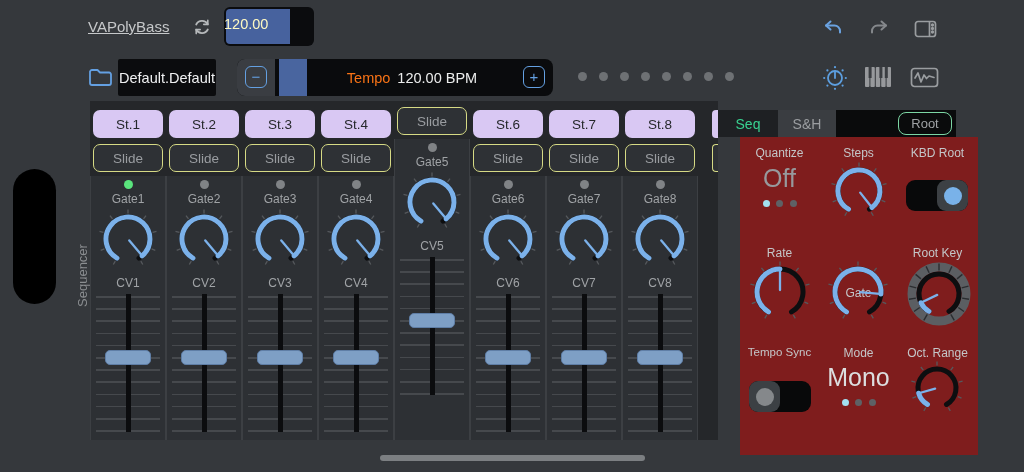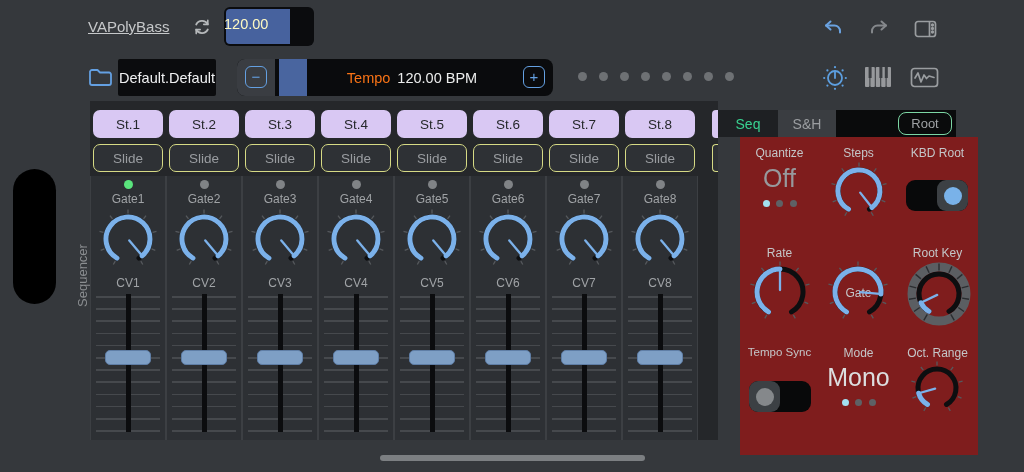--- a/index.html
+++ b/index.html
@@ -359,21 +359,20 @@
           <div class="tick" style="top: 111.8px;"></div>
           <div class="tick" style="top: 124px;"></div>
           <div class="tick" style="top: 136.2px;"></div>
           <div class="track"></div>
           <div class="handle" style="top: 56.14px;"></div>
         </div>
     </div>
   </div>
 
   <div class="seq-col">
-    <div class="step-btn">St.5</div>
     <div class="slide-btn">Slide</div>
     <div class="col-panel">
       <div class="step-dot"></div>
       <div class="gate-label">Gate5</div>
       <div class="col-knob">
           <svg width="62" height="62" viewBox="0 0 62 62">
             <line x1="18.3" y1="53.1" x2="16.3" y2="56.5" stroke="#56595d" stroke-width="1.3"></line>
             <line x1="7.4" y1="40.8" x2="3.7" y2="42.3" stroke="#56595d" stroke-width="1.3"></line>
             <line x1="6.4" y1="24.4" x2="2.5" y2="23.4" stroke="#56595d" stroke-width="1.3"></line>
             <line x1="15.5" y1="10.8" x2="13.0" y2="7.6" stroke="#56595d" stroke-width="1.3"></line>

